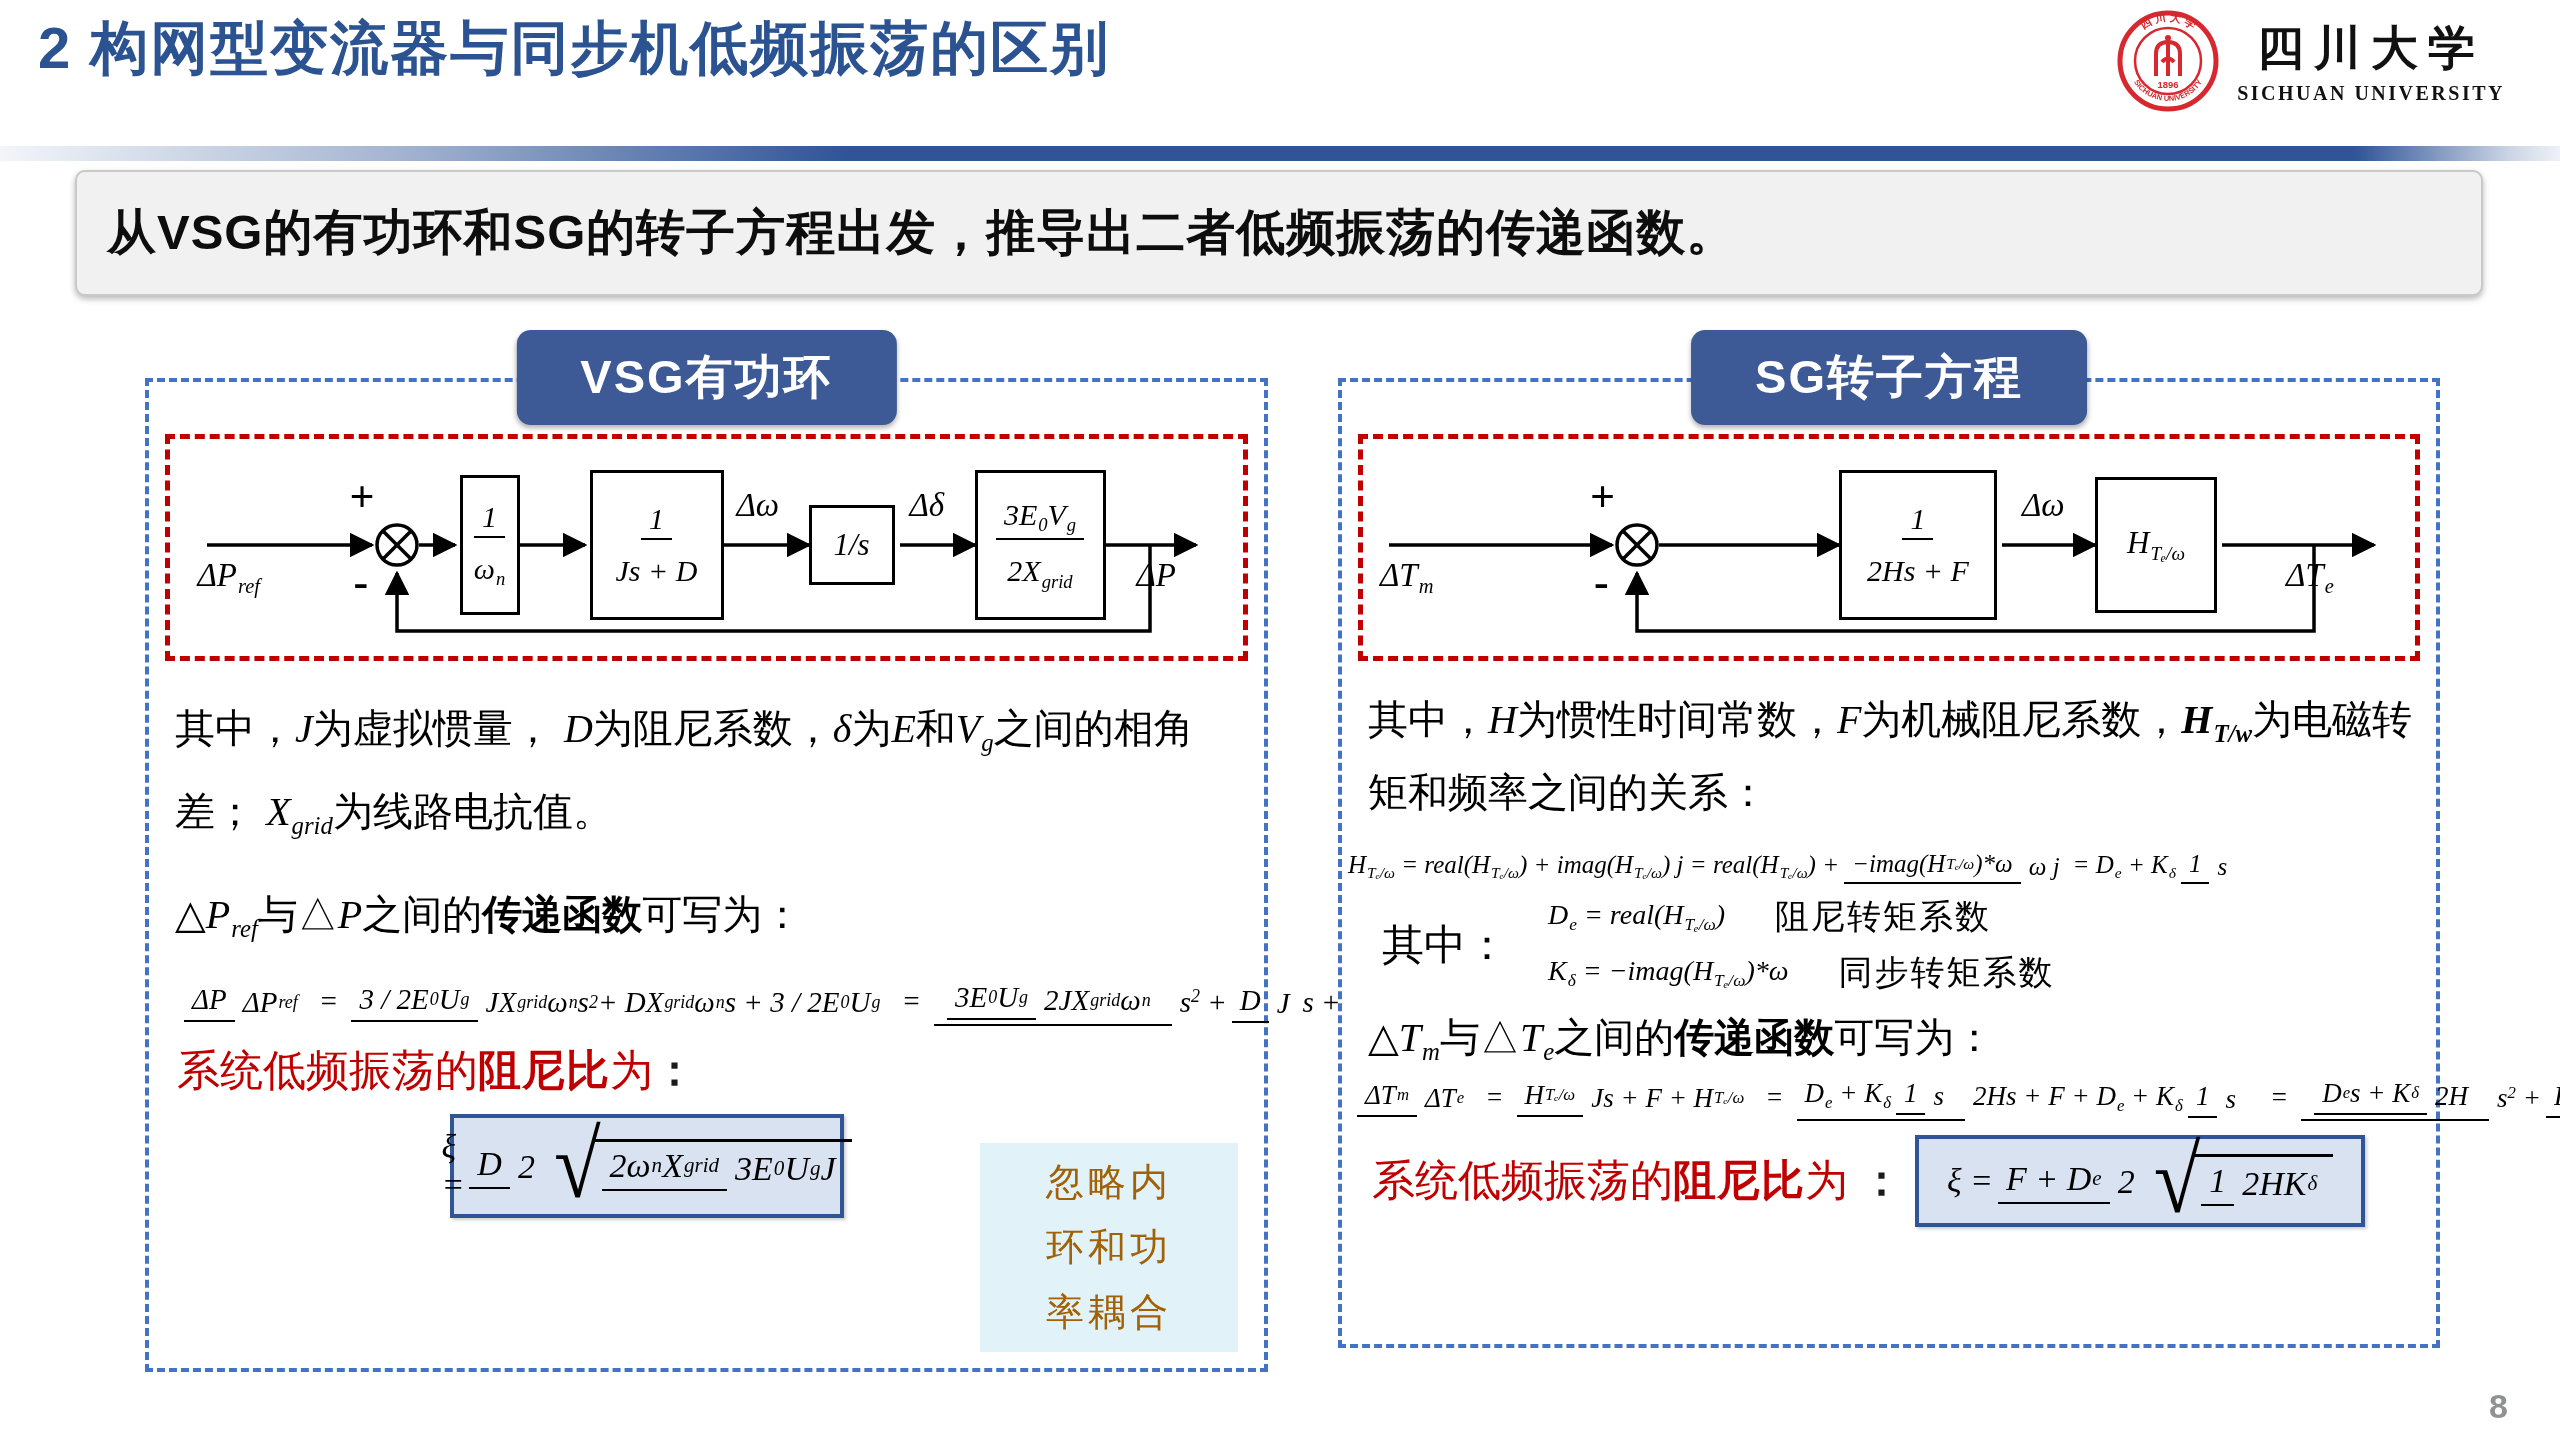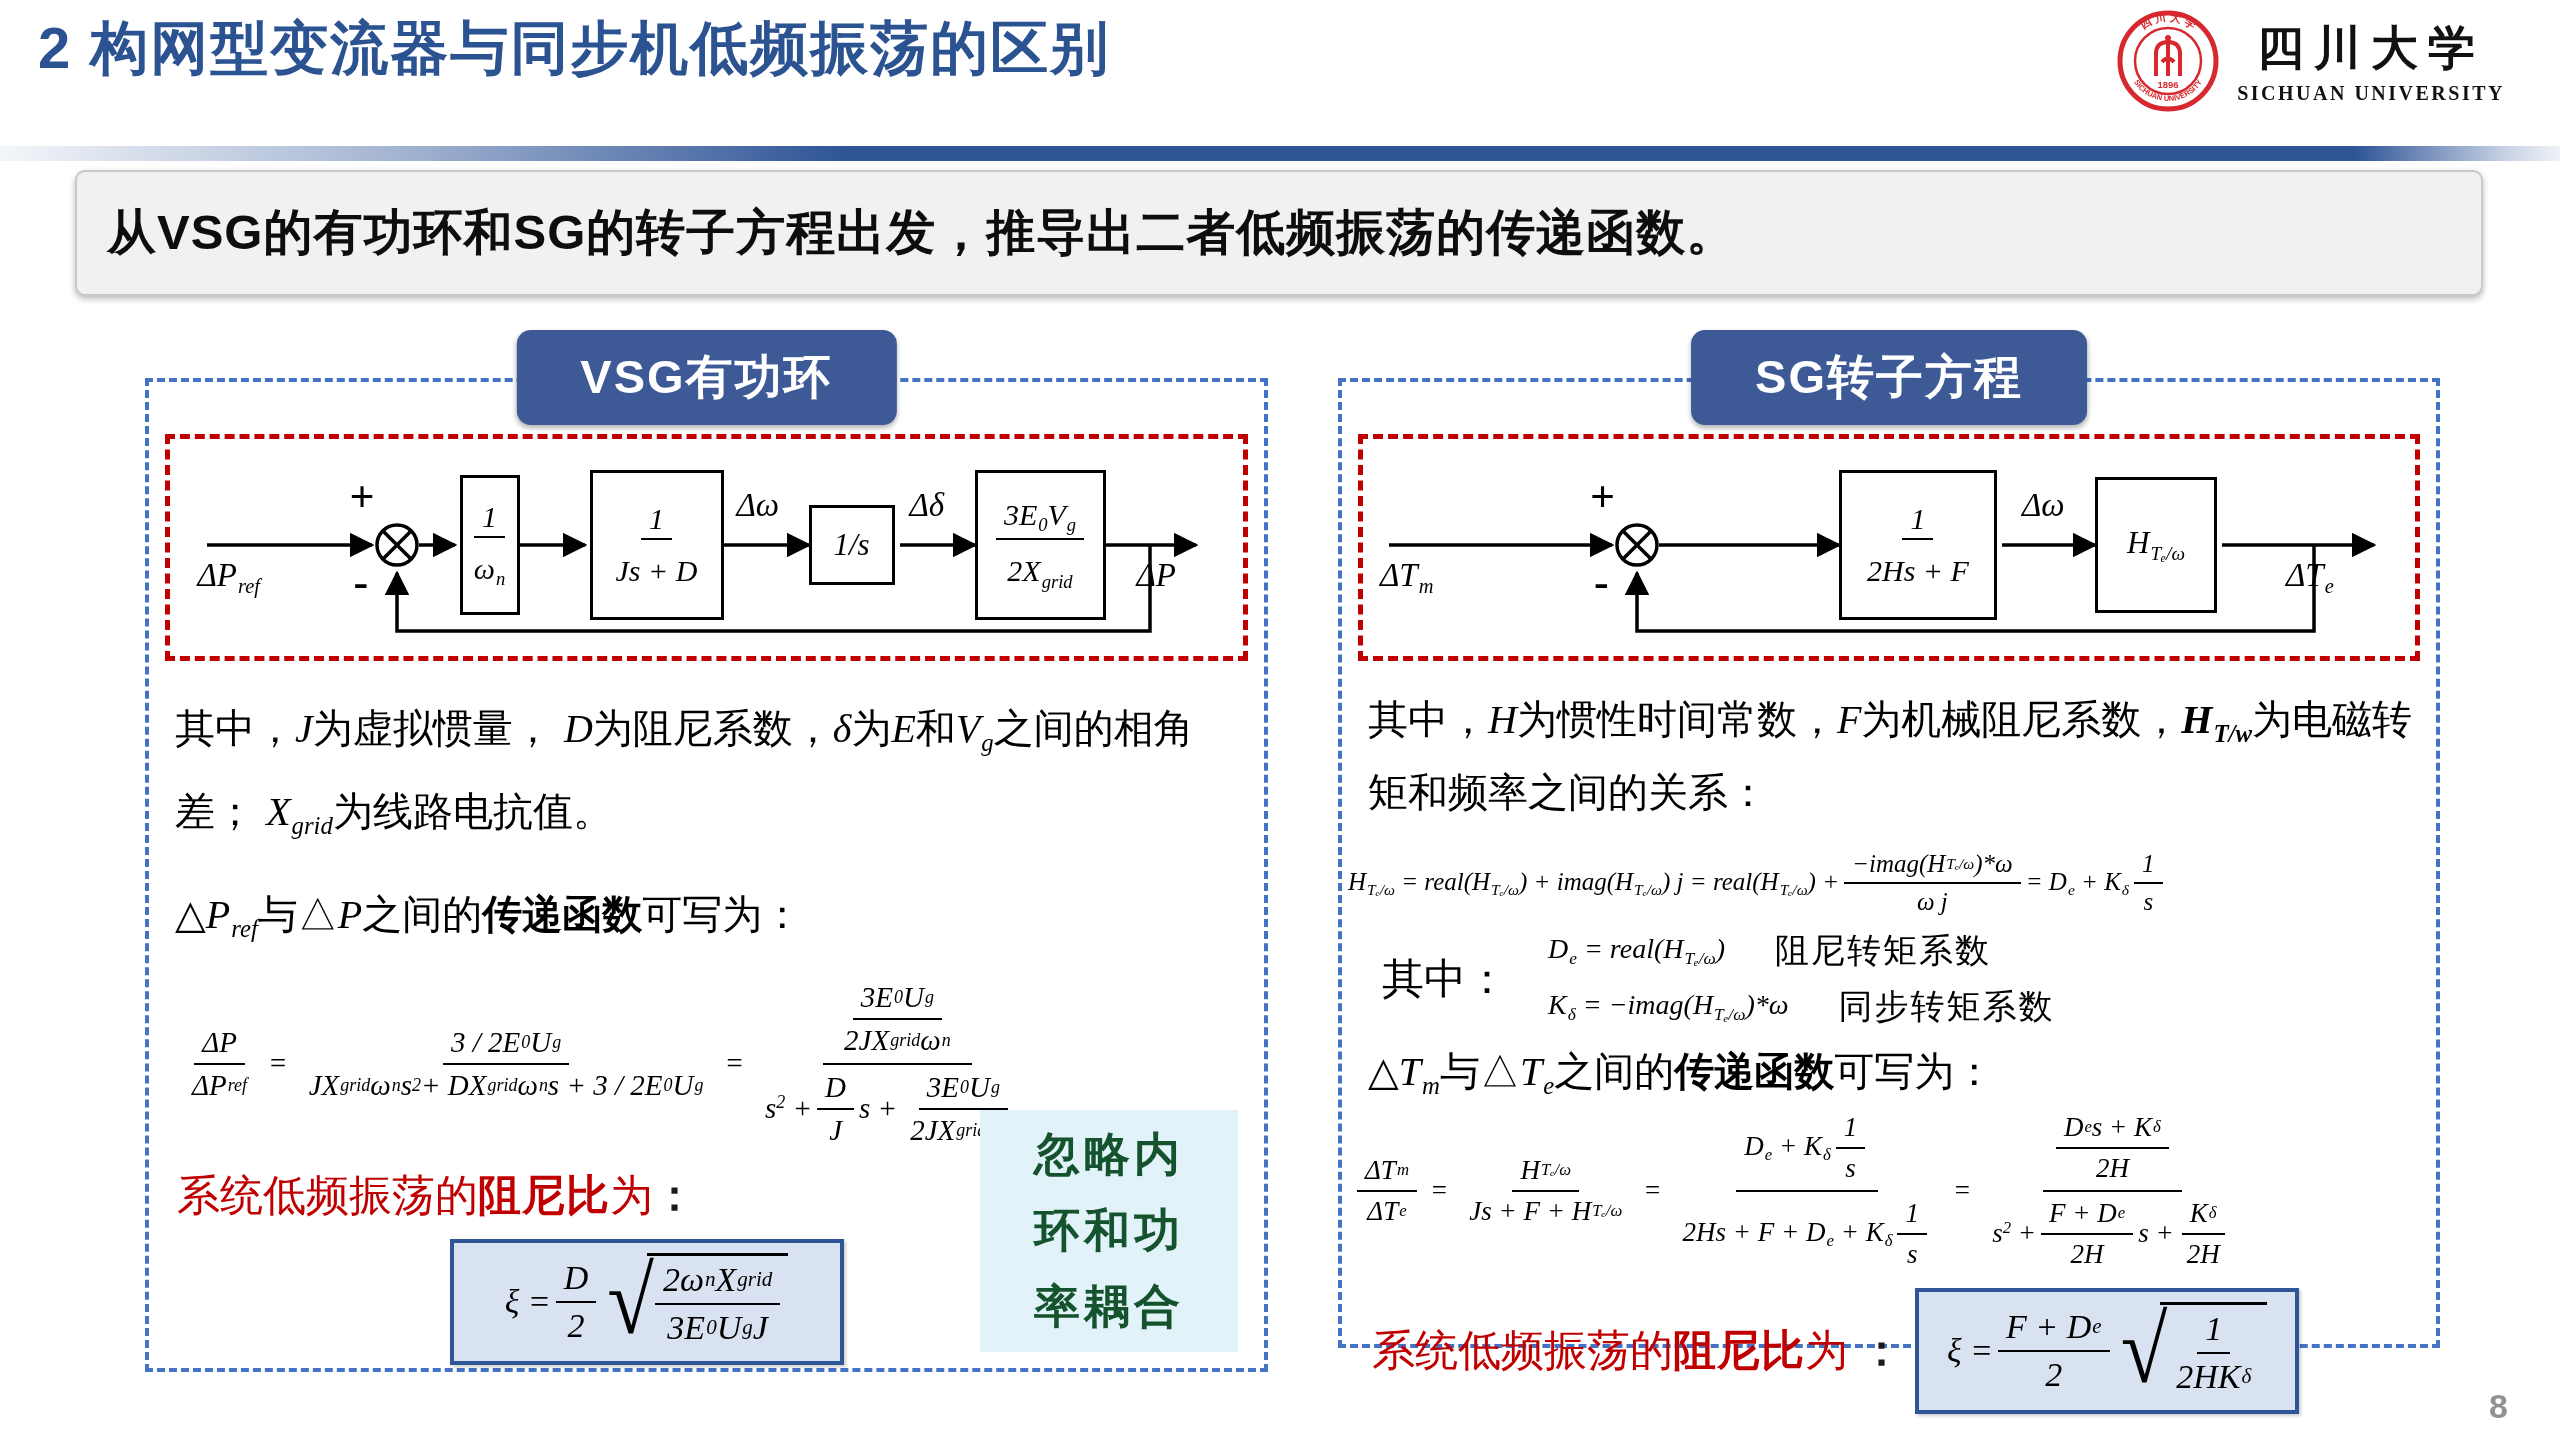--- a/index.html
+++ b/index.html
@@ -43,21 +43,21 @@
   .para{font-size:40px;line-height:2.05;margin:26px 22px 0 26px;}
   .panel-right .para{line-height:1.8;margin-top:22px;}
   .tf-intro{font-size:40px;margin:34px 22px 0 26px;}
   .mv{font-family:"Liberation Serif",serif;font-style:italic;}
   sub{font-size:0.62em;vertical-align:-0.35em;margin-left:1px;}
   sup{font-size:0.62em;vertical-align:0.55em;}
 
   
   .fml{display:flex;align-items:center;font-family:"Liberation Serif",serif;font-style:italic;white-space:nowrap;}
   .mi{font-family:"Liberation Serif",serif;font-style:italic;}
-  .frac{display:inline-flex;flex-direction:column;align-items:center;margin:0 5px;}
+  .frac{display:inline-flex;flex-direction:row;margin:0 5px;}
   .frac .num{border-bottom:2.5px solid #000;padding:2px 8px 4px;display:inline-flex;align-items:center;justify-content:center;}
   .frac .den{padding:4px 8px 2px;display:inline-flex;align-items:center;justify-content:center;}
   .hrow{display:inline-flex;align-items:center;}
   .eq{margin:0 8px;}
   .big-f-left{font-size:29px;margin:34px 0 0 30px;}
   .big-f-right{font-size:27px;margin:8px 0 0 10px;}
   .hexp{font-size:25px;margin:20px 0 0 6px;}
   .sqrt{display:inline-flex;align-items:center;margin-left:6px;}
   .sqsign{font-style:normal;font-size:2.5em;line-height:0.75;margin-right:-7px;transform:scaleY(1.12);font-weight:300;}
   .sqbody{border-top:3px solid #000;padding:3px 8px 2px;display:inline-flex;align-items:center;}
@@ -75,21 +75,21 @@
   .amongrow{display:flex;align-items:center;margin:10px 0 0 40px;gap:40px;}
   .among-label{font-size:42px;}
   .defcol{display:flex;flex-direction:column;gap:10px;}
   .defrow{display:flex;align-items:center;gap:50px;}
   .defeq{font-size:28px;}
   .deflabel{font-size:34px;letter-spacing:2px;}
 
   
   .notebox{position:absolute;right:26px;bottom:16px;width:238px;background:#E2F2F9;
     padding:14px 10px;display:flex;flex-direction:column;align-items:center;gap:14px;}
-  .noteline{color:#14532d;font-size:46px;font-weight:700;letter-spacing:4px;}
+  .noteline{color:#a16207;font-size:38px;font-weight:400;letter-spacing:4px;}
 
   .pagenum{position:absolute;right:52px;bottom:14px;font-size:34px;font-weight:bold;color:#8F9194;}
 
   
   .seal{width:102px;height:102px;}
 </style>
 </head>
 <body>
 
 <svg width="0" height="0" style="position:absolute">

